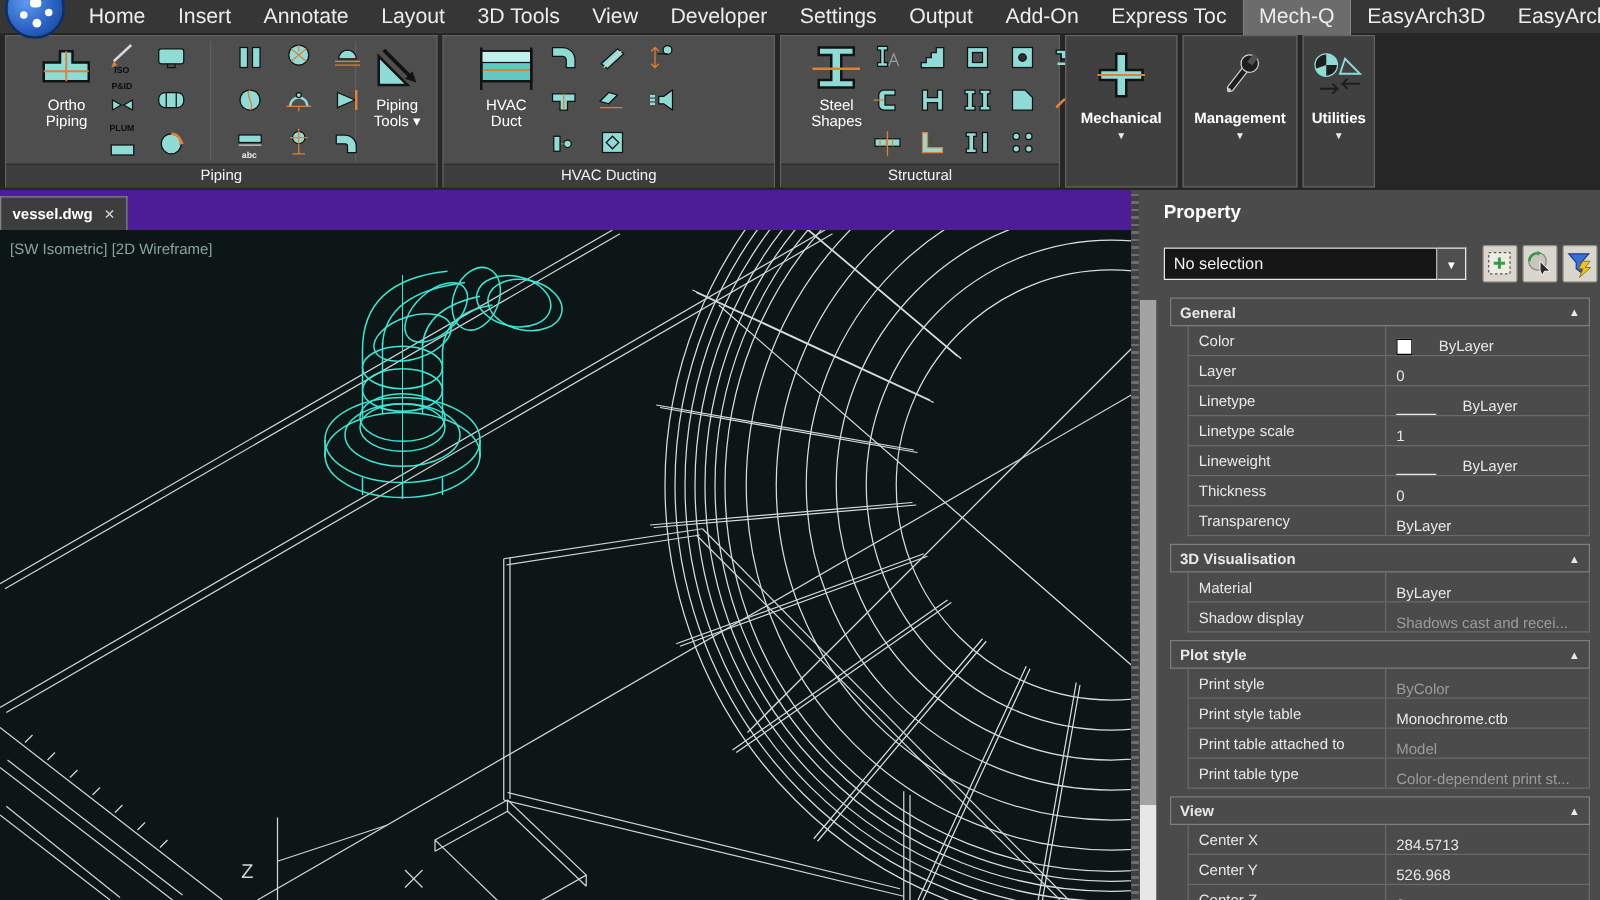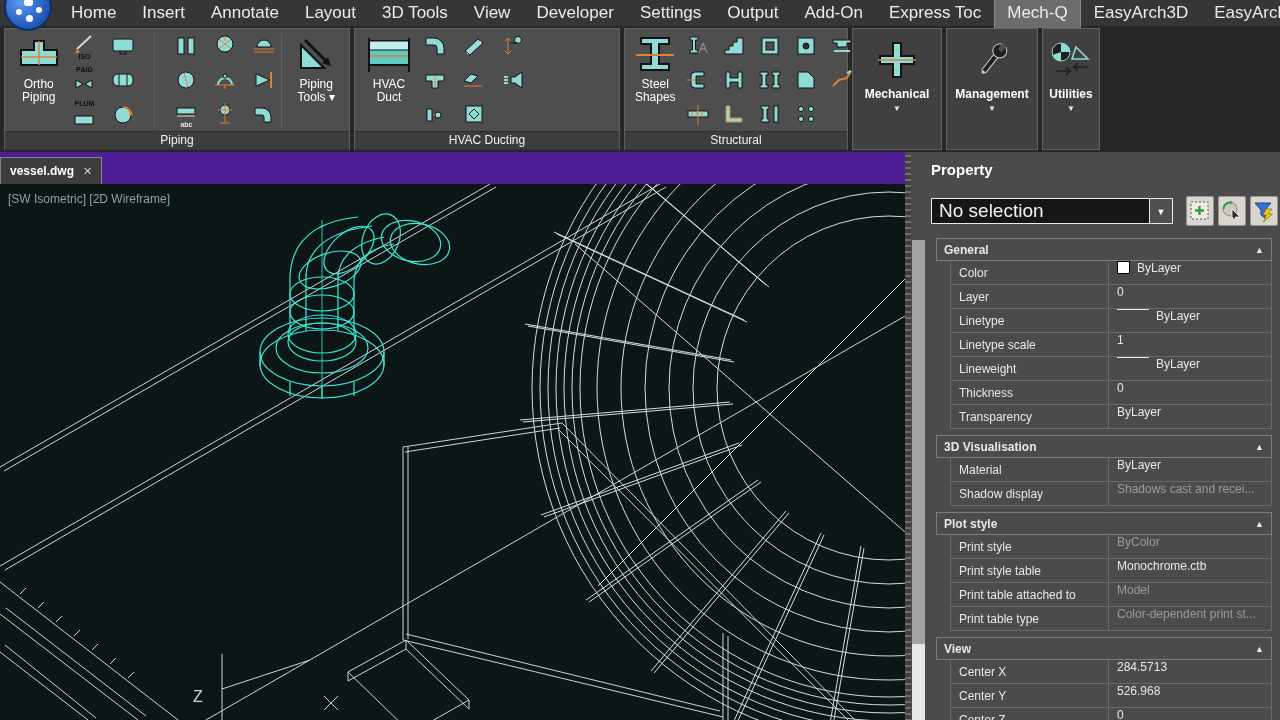--- a/index.html
+++ b/index.html
@@ -13,21 +13,21 @@
   .logo{position:absolute;left:4px;top:-17px;width:44px;height:44px;border-radius:50%;
         background:radial-gradient(circle at 34% 38%,#5d9af0 0%,#2a62c4 55%,#143e8c 100%);
         border:2px solid #0d2f66;z-index:10;overflow:hidden}
   .logo i{position:absolute;background:#fff;border-radius:50%}
   
   .ribbon{position:absolute;top:26px;left:0;right:0;height:126px;background:#262626}
   .rgroup{position:absolute;top:2px;height:122px;background:#4e4e4e;border:1px solid #616161;
           border-bottom-color:#343434;box-sizing:border-box}
   .rlabel{position:absolute;left:0;right:0;bottom:0;height:17px;background:#3d3d3d;color:#f2f2f2;
           font-size:12px;text-align:center;line-height:17px;border-top:1px solid #2e2e2e}
-  .gc{display:flex;align-items:flex-start;padding:4px 3px 0 4px}
+  .gc{display:flex;align-items:flex-start;padding:4px 3px 0 20px}
   .bigbtn{width:60px;text-align:center;color:#fff;font-size:12px;line-height:13px;cursor:default}
   .bigbtn svg{display:block;margin:1px auto 2px}
   .sgrid{display:flex;flex-direction:column;flex-wrap:wrap;height:99px;margin-left:3px;row-gap:8px;column-gap:13px}
   .si{width:26px;height:26px;position:relative;cursor:default}
   .si svg{display:block}
   .vsep{width:1px;height:96px;background:#5f5f5f;margin:0 5px;flex-shrink:0}
   .badge{position:absolute;left:0;right:0;text-align:center;font-size:7px;font-weight:bold;color:#0d0d0d;letter-spacing:0}
   .badge.top{top:-1px}.badge.bot{bottom:-1px}
   .dropbtn{position:absolute;top:2px;height:122px;background:#404040;border:1px solid #636363;
            box-sizing:border-box;color:#fff;font-size:12px;font-weight:bold;text-align:center;cursor:default}
@@ -41,36 +41,36 @@
   .tarrows{position:absolute;right:12px;top:9px;color:#9f9f9f;font-size:10px;display:flex;gap:14px}
   
   .canvas{position:absolute;top:184px;left:0;width:905px;height:536px;background:#0c1616;overflow:hidden}
   .vplabel{position:absolute;left:8px;top:8px;color:#8ba49f;font-size:12px;pointer-events:none}
   
   .panel{position:absolute;top:152px;left:905px;right:0;bottom:0;background:#4b4b4b;overflow:hidden}
   .grip{position:absolute;left:0;top:3px;bottom:0;width:6px;
         background:repeating-linear-gradient(180deg,#6e6e6e 0 2px,#404040 2px 6px)}
   .ptitle{position:absolute;left:26px;top:9px;font-size:15px;font-weight:bold;color:#fff}
   .combo{position:absolute;left:26px;top:46px;width:219px;height:26px;background:#161616;border:1px solid #e9e9e9;
-         color:#f2f2f2;font-size:19px;line-height:24px;padding-left:7px;box-sizing:border-box}
+         color:#f2f2f2;font-size:13px;line-height:24px;padding-left:7px;box-sizing:border-box}
   .combobtn{position:absolute;left:245px;top:46px;width:23px;height:26px;background:#4f4f4f;border:1px solid #e9e9e9;
             border-left:none;color:#fff;font-size:9px;text-align:center;line-height:26px;box-sizing:border-box}
   .pbtn{position:absolute;top:44px;width:28px;height:30px;background:#d9d6ce;border:1px solid #98948b;border-radius:2px;box-sizing:border-box}
   .pbtn svg{display:block;margin:2px auto}
   .scroll{position:absolute;left:7px;top:88px;width:13px;bottom:0;background:#5a5a5a}
   .scroll .s1{height:404px;background:#a3a3a3}
   .scroll .s2{position:absolute;top:404px;bottom:0;left:0;right:0;background:#e7e7e7}
   .pgrid{position:absolute;left:31px;top:86px;width:336px;color:#e8e8e8;font-size:12px}
   .sec{margin-bottom:6px}
   .shead{height:23px;border:1px solid #7d7d7d;display:flex;align-items:center;padding:0 7px;font-weight:bold;
          position:relative;box-sizing:border-box}
   .shead .arrow{position:absolute;right:7px;font-size:9px;font-weight:normal}
   .prow{display:flex;height:24px;margin-left:14px;border:1px solid #696969;border-top:none;box-sizing:border-box}
   .plabel{width:158px;display:flex;align-items:center;padding-left:8px;border-right:1px solid #696969;box-sizing:border-box}
-  .pvalue{flex:1;display:flex;align-items:flex-start;padding-left:8px;gap:7px;overflow:hidden;white-space:nowrap}
+  .pvalue{flex:1;display:flex;align-items:flex-end;padding-left:8px;gap:21px;overflow:hidden;white-space:nowrap}
   .muted{color:#9c9c9c}
   .swatch{width:11px;height:11px;background:#fff;border:1px solid #000;flex-shrink:0}
   .lglyph{width:32px;height:1px;background:#e8e8e8;flex-shrink:0}
 </style>
 </head>
 <body>
 
 <div class="menubar">
   <div class="logo">
     <i style="left:10px;top:24px;width:6px;height:6px"></i>

